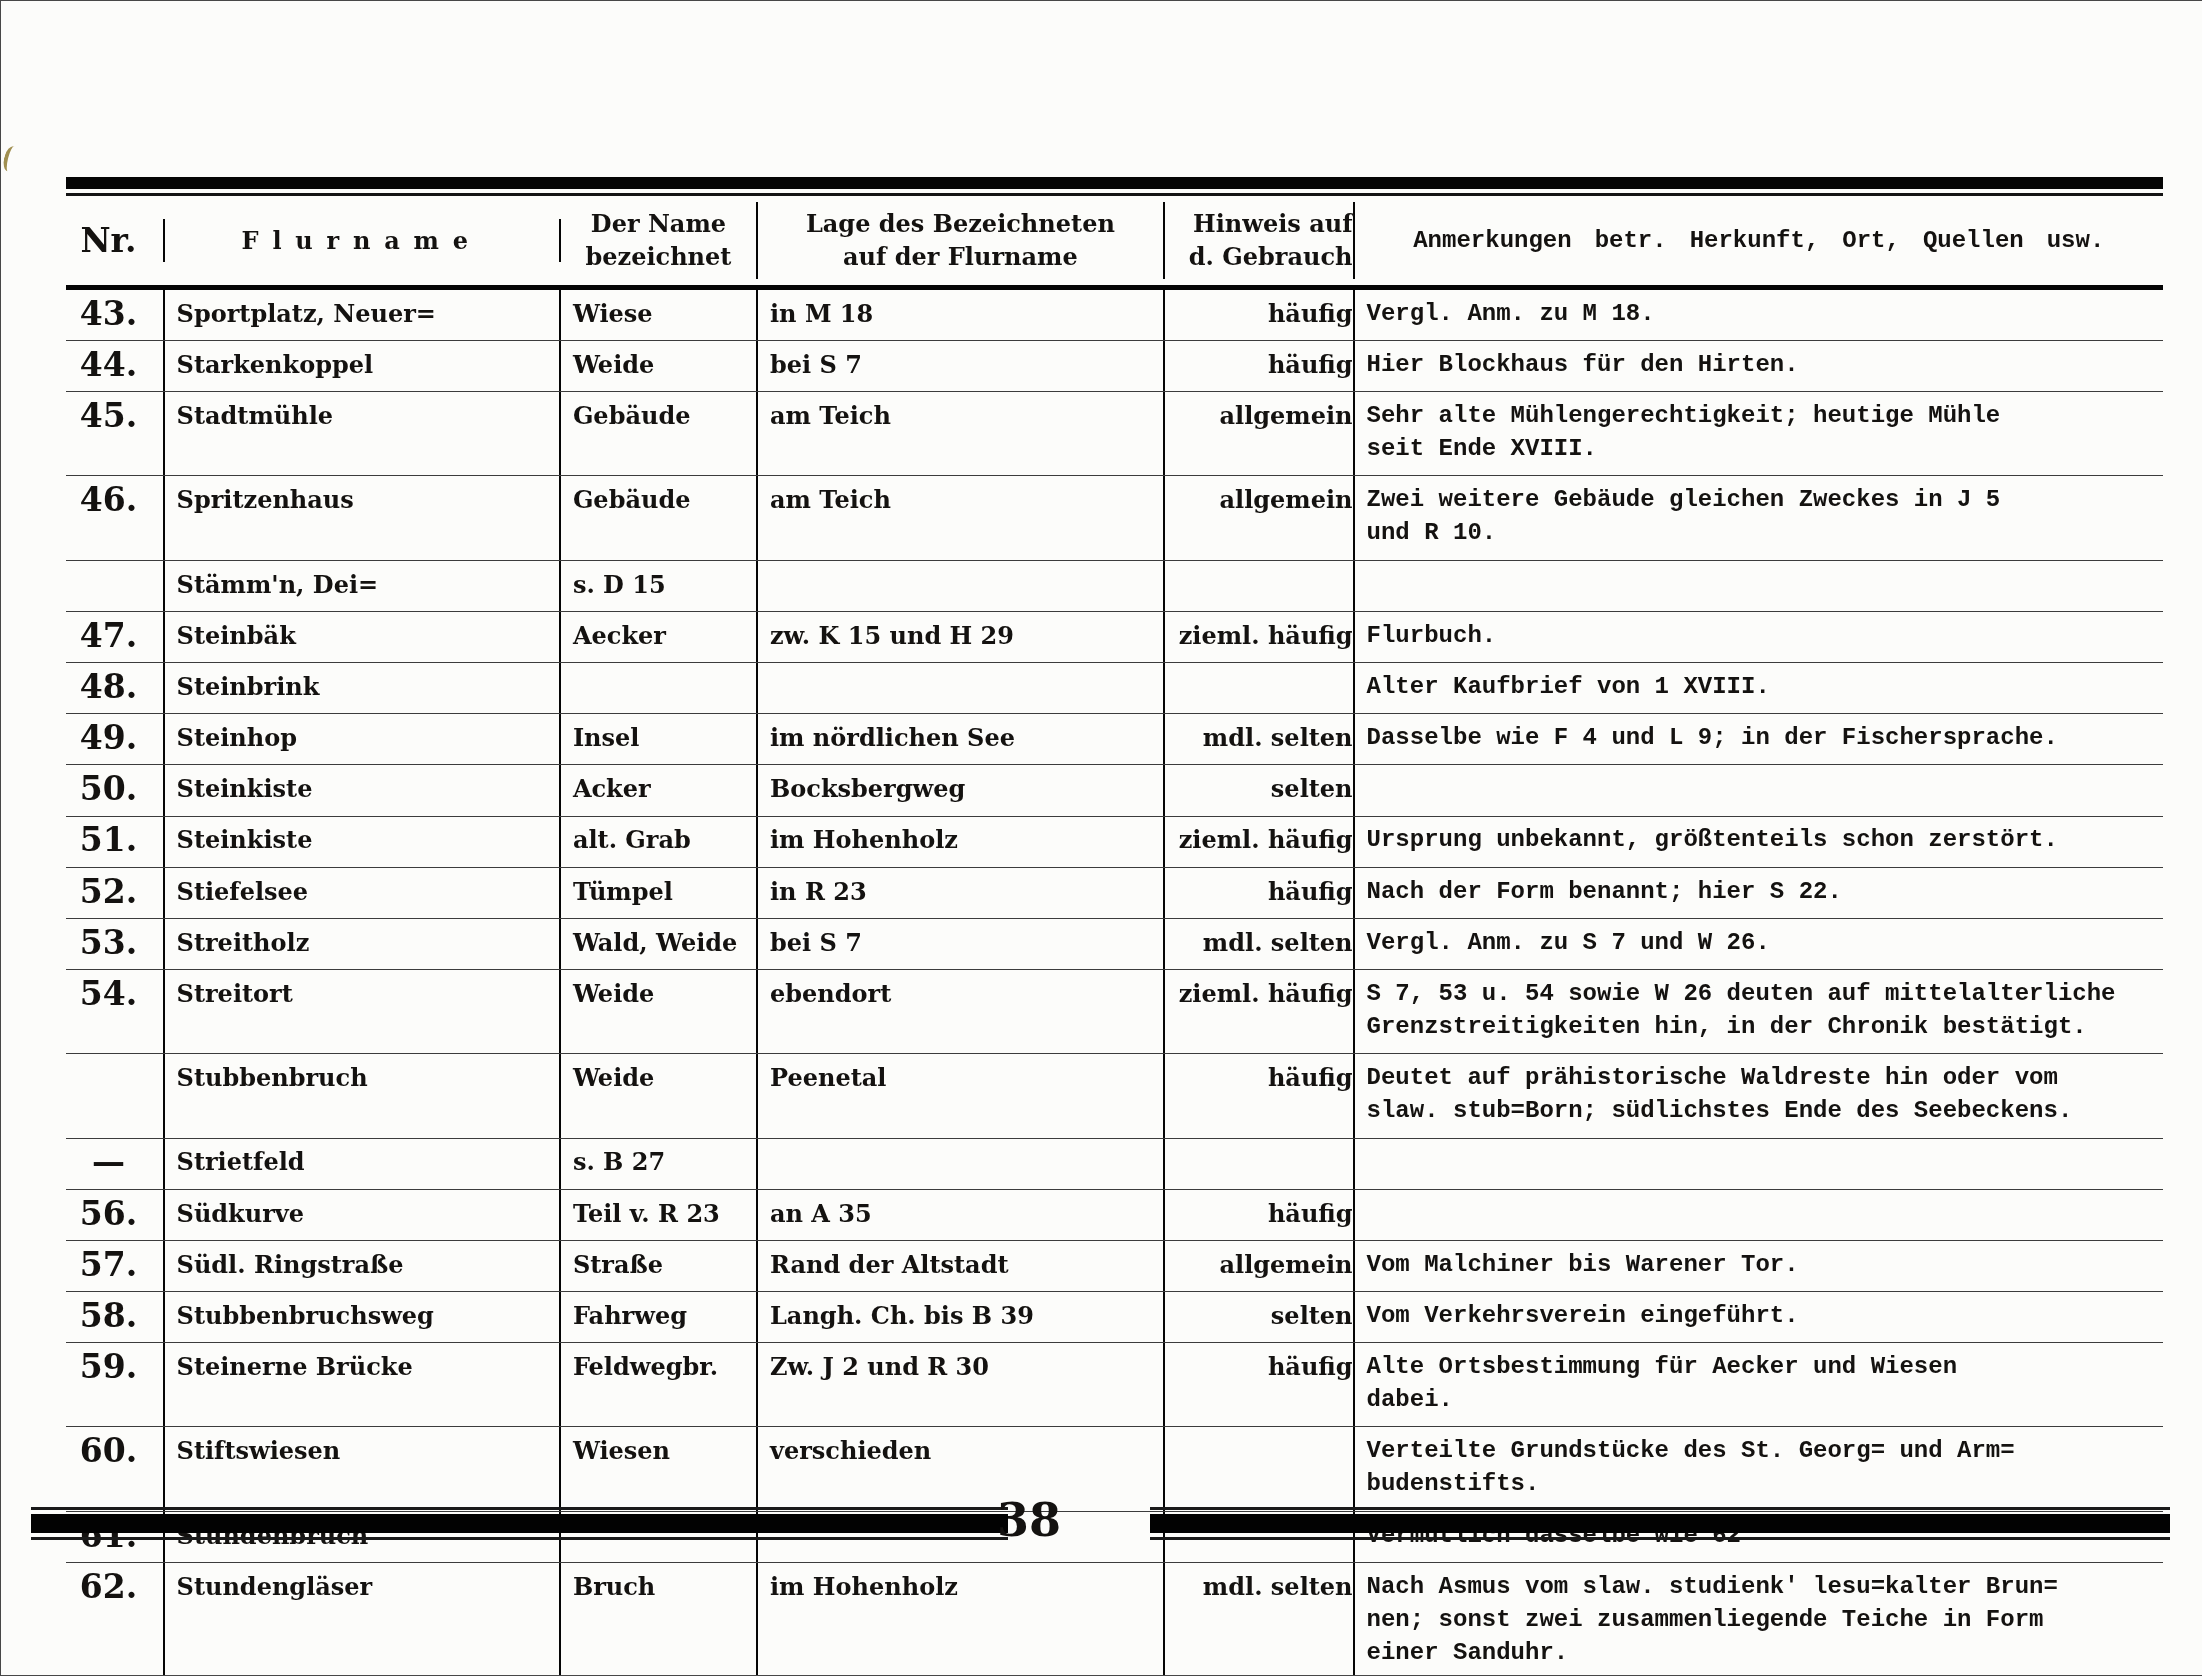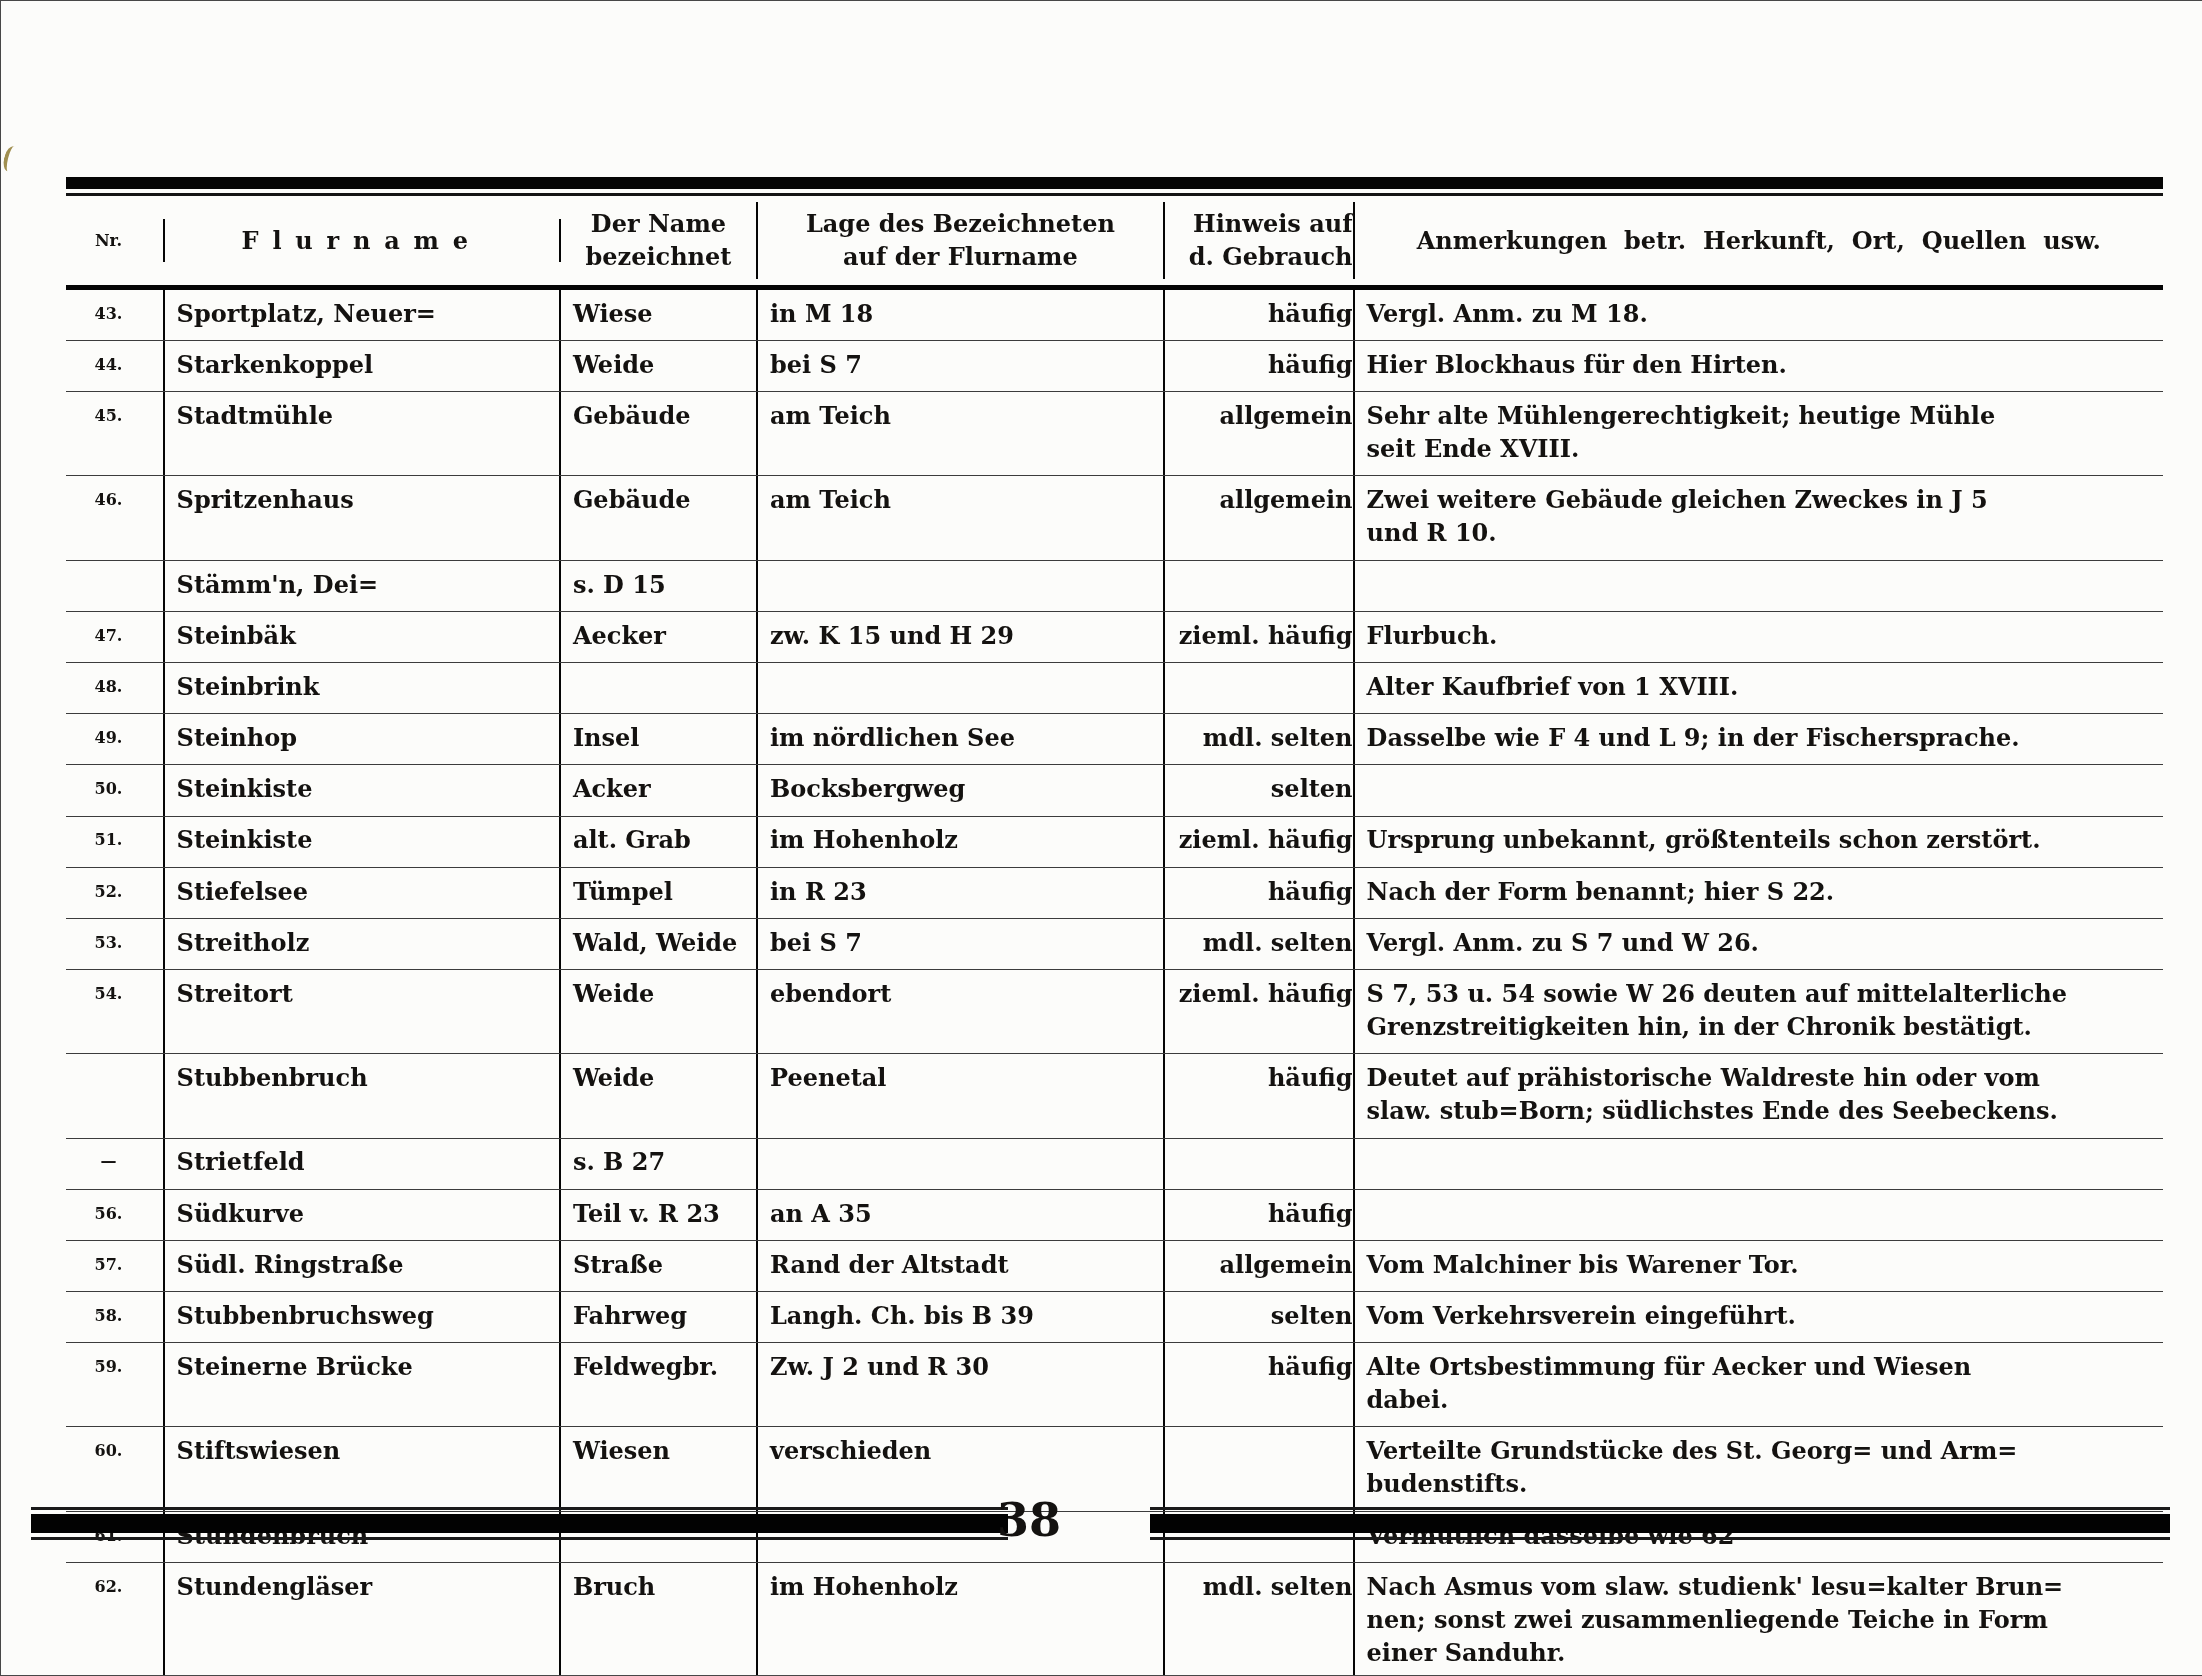--- a/index.html
+++ b/index.html
@@ -35,28 +35,28 @@
     box-sizing:border-box;
     padding:6.9px 10.3px 10.3px 12px;
     font-size:24px;line-height:33px;font-weight:bold;
     white-space:pre-line;
   }
   .c1{width:4.7%;}
   .c2{width:18.9%;}
   .c3{width:9.4%;}
   .c4{width:19.4%;}
   .c5{width:9.05%;}
-  .c6{flex:1;}
+  .c6{flex:1;font-family:Liberation Mono, monospace;}
   .hdr .c1,.hdr .c2,.hdr .c3,.hdr .c4,.hdr .c5{border-right:2.6px solid #050505;}
   .row .c1,.row .c2,.row .c3,.row .c4,.row .c5{border-right:2.6px solid #050505;}
   .hdr .cell{padding:5.2px 6.9px;align-self:center;}
   .hdr .c1{align-self:center;}
   .hdr .c2{letter-spacing:13.8px;}
   .hdr .c6{word-spacing:8.6px;}
-  .cell.c1{text-align:center;padding-left:3.4px;padding-right:15px;font-size:16px;}
+  .cell.c1{text-align:center;padding-left:3.4px;padding-right:15px;font-size:33px;}
   .cell.c5{padding-left:8.6px;padding-right:0;text-align:right;}
   .footer{position:absolute;left:0;top:1506px;width:2203px;height:52px;}
   .bar{position:absolute;top:0;}
   .bar-left{left:30px;width:977px;}
   .bar-right{left:1149px;width:1020px;}
   .bar .thin{height:2.6px;background:#1a1a1a;}
   .bar .fat{height:19px;background:#020202;margin:4.3px 0;}
   .page-number{
     position:absolute;left:968px;top:-13.8px;width:120px;
     text-align:center;font-size:46px;font-weight:bold;

